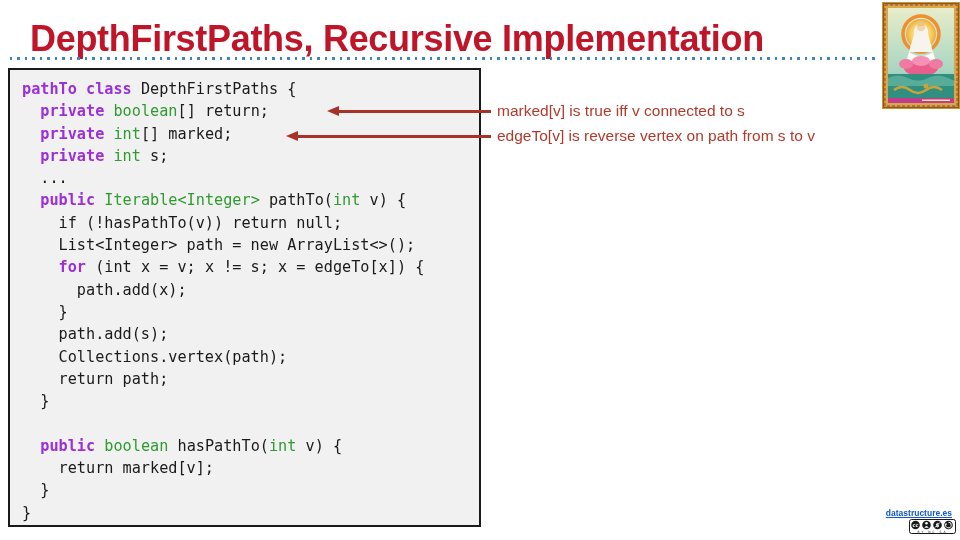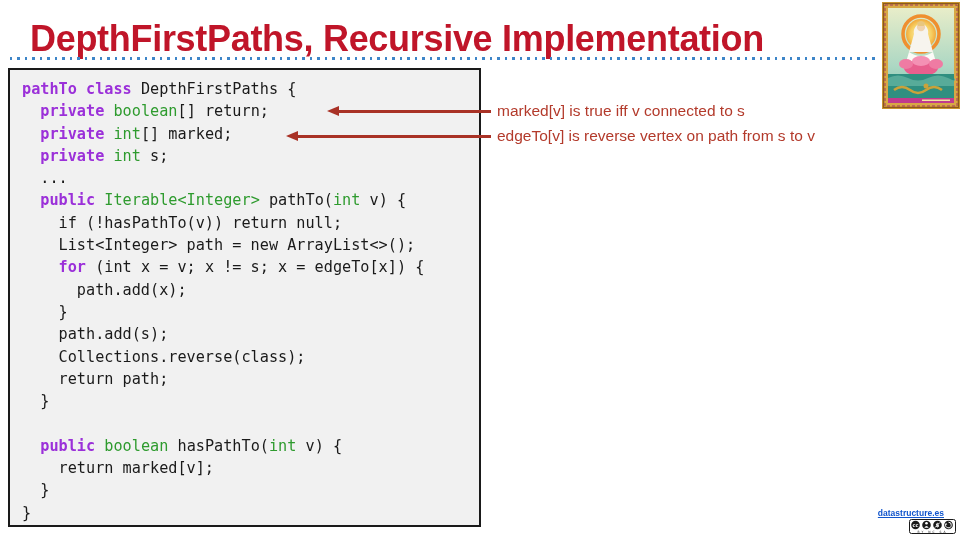--- a/index.html
+++ b/index.html
@@ -44,21 +44,21 @@
   .arrow{position:absolute;height:2.5px;background:var(--arrow);}
   .arrow::before{
     content:"";position:absolute;left:-12px;top:-4.5px;
     border-top:5.5px solid transparent;border-bottom:5.5px solid transparent;
     border-right:12px solid var(--arrow);
   }
   .arrow-marked{left:339px;top:110px;width:152px;}
   .arrow-edgeto{left:298px;top:135px;width:193px;}
 
   .footer-link{
-    position:absolute;right:16px;top:508px;
+    position:absolute;right:8px;top:508px;
     font-size:8.5px;font-weight:bold;color:#1155cc;
   }
   .license-badge{position:absolute;right:4px;top:519px;width:47px;height:15px;}
 </style>
 </head>
 <body>
 
 <h1 class="slide-title">DepthFirstPaths, Recursive Implementation</h1>
 
 <div class="dotted-rule"></div>
@@ -108,21 +108,21 @@
 <span><span class="seg-p">  </span><span class="seg-k">private</span><span class="seg-p"> </span><span class="seg-t">int</span><span class="seg-p">[] marked;</span></span>
 <span><span class="seg-p">  </span><span class="seg-k">private</span><span class="seg-p"> </span><span class="seg-t">int</span><span class="seg-p"> s;</span></span>
 <span><span class="seg-p">  ...</span></span>
 <span><span class="seg-p">  </span><span class="seg-k">public</span><span class="seg-p"> </span><span class="seg-t">Iterable&lt;Integer&gt;</span><span class="seg-p"> pathTo(</span><span class="seg-t">int</span><span class="seg-p"> v) {</span></span>
 <span><span class="seg-p">    if (!hasPathTo(v)) return null;</span></span>
 <span><span class="seg-p">    List&lt;Integer&gt; path = new ArrayList&lt;&gt;();</span></span>
 <span><span class="seg-p">    </span><span class="seg-k">for</span><span class="seg-p"> (int x = v; x != s; x = edgeTo[x]) {</span></span>
 <span><span class="seg-p">      path.add(x);</span></span>
 <span><span class="seg-p">    }</span></span>
 <span><span class="seg-p">    path.add(s);</span></span>
-<span><span class="seg-p">    Collections.reverse(class);</span></span>
+<span><span class="seg-p">    Collections.vertex(path);</span></span>
 <span><span class="seg-p">    return path;</span></span>
 <span><span class="seg-p">  }</span></span>
 <span>&nbsp;</span>
 <span><span class="seg-p">  </span><span class="seg-k">public</span><span class="seg-p"> </span><span class="seg-t">boolean</span><span class="seg-p"> hasPathTo(</span><span class="seg-t">int</span><span class="seg-p"> v) {</span></span>
 <span><span class="seg-p">    return marked[v];</span></span>
 <span><span class="seg-p">  }</span></span>
 <span><span class="seg-p">}</span></span>
 </code></pre>
 
 <div class="arrow arrow-marked"></div>

